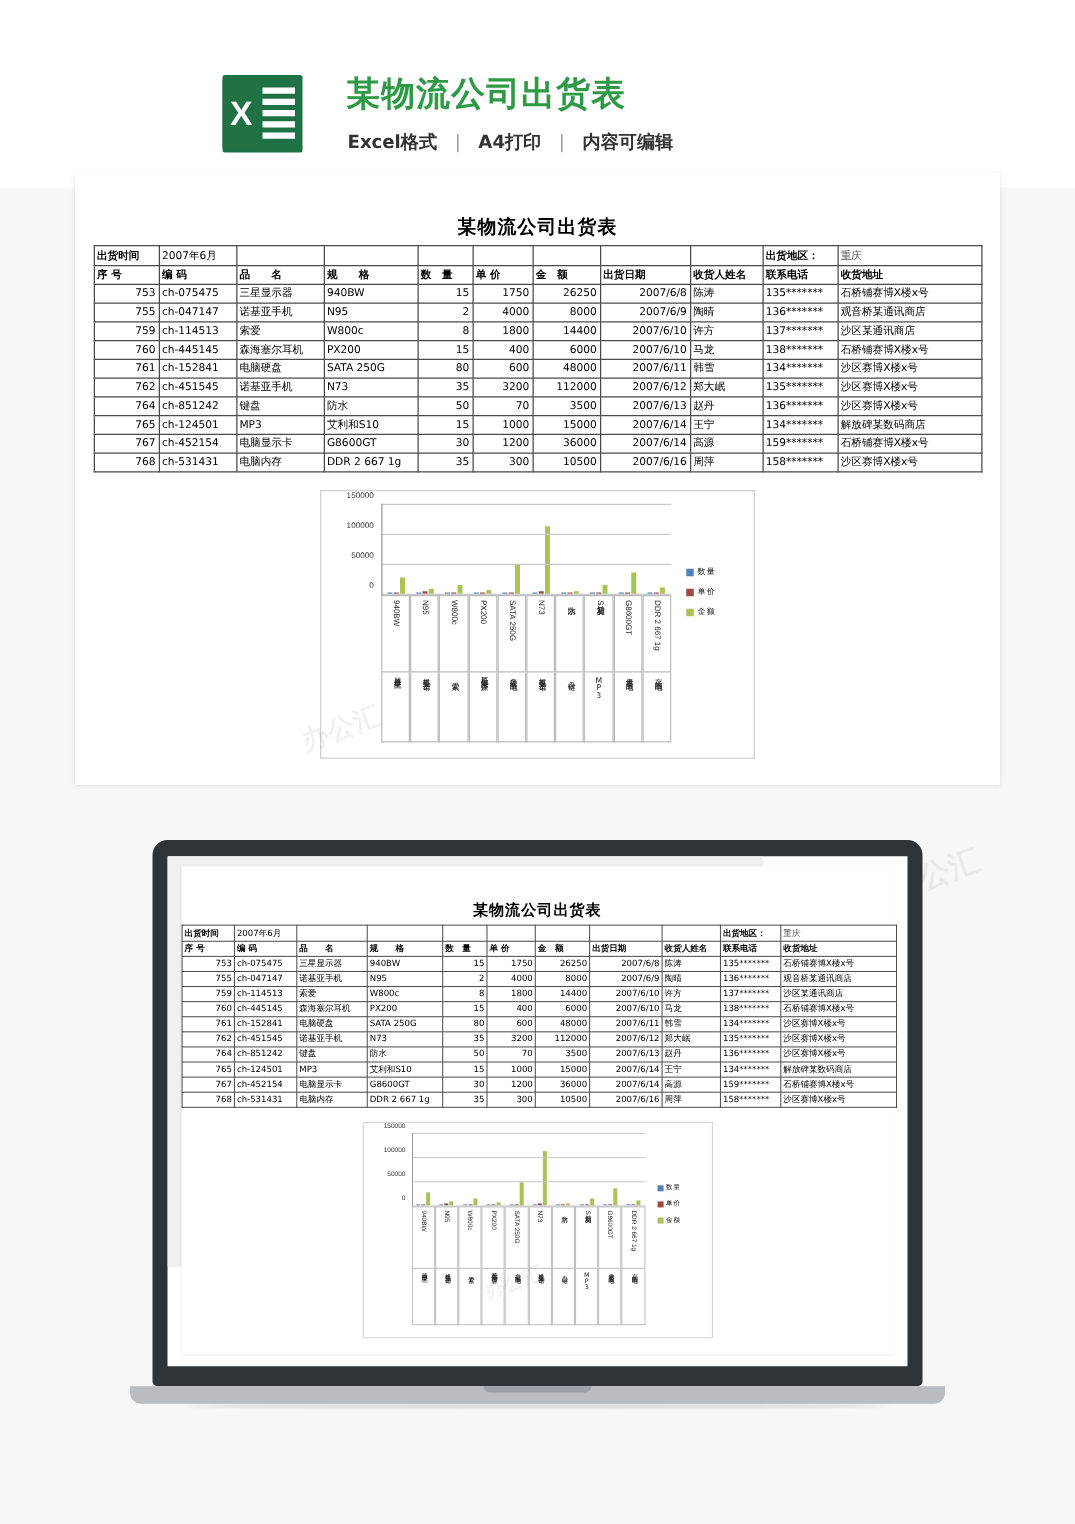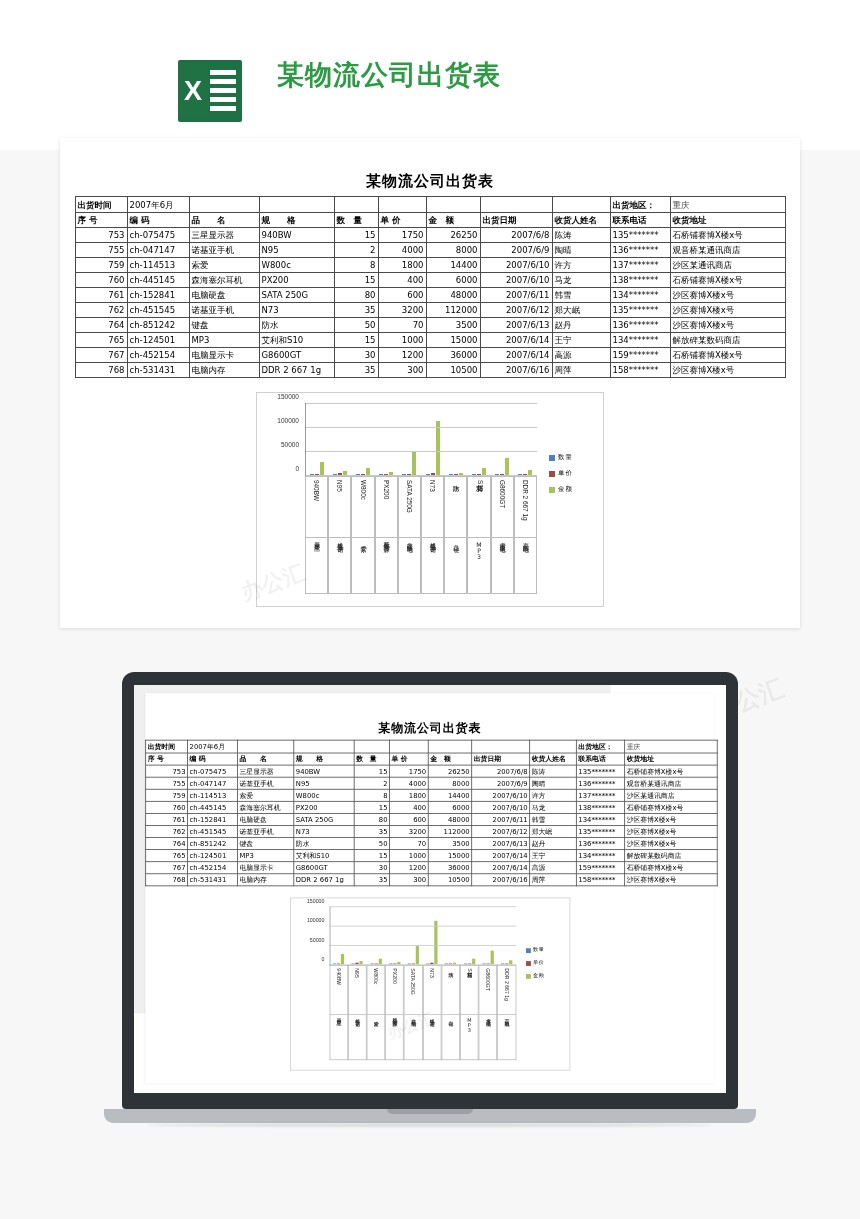--- a/index.html
+++ b/index.html
@@ -114,20 +114,27 @@
         <i></i>
         <i></i>
         <i></i>
     </div>
     <div class="leftpanel"></div>
     <div class="xletter">X</div>
   </div>
 
   <div class="title-main">某物流公司出货表</div>
 
+  <div class="title-sub">
+    <span>Excel格式</span>
+    <span class="sep">|</span>
+    <span>A4打印</span>
+    <span class="sep">|</span>
+    <span>内容可编辑</span>
+  </div>
 </div>
 
 <div class="panel1">
   <div class="sheet-title">某物流公司出货表</div>
 
   <table class="xl" id="tbl-main">
     <colgroup>
       <col class="c0">
         <col class="c1">
         <col class="c2">

